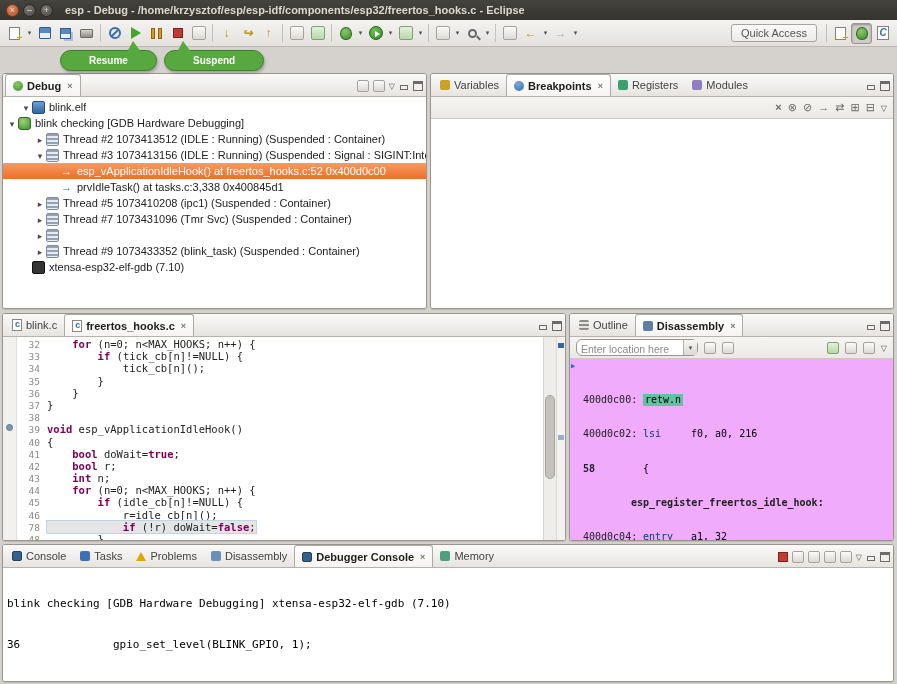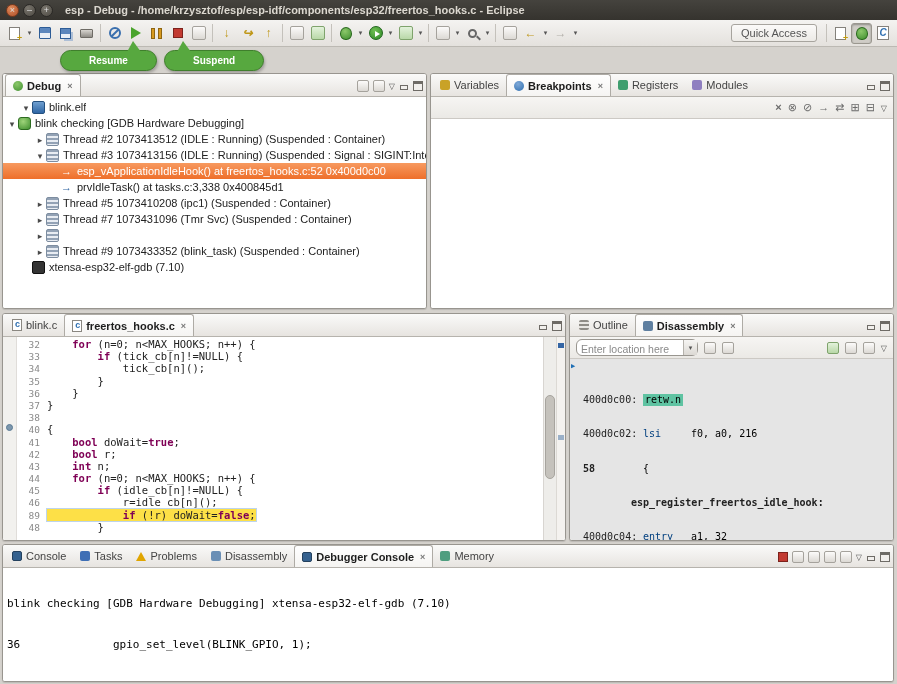--- a/index.html
+++ b/index.html
@@ -132,27 +132,27 @@
 .strip-markers{position:absolute;left:0;top:0;bottom:0;width:14px;background:#f2f1ee;border-right:1px solid #e0ddd9}
 .strip-vsb{position:absolute;right:9px;top:0;bottom:0;width:13px;background:#eeedea;border-left:1px solid #d8d5d1}
 .vthumb{position:absolute;left:1px;right:1px;top:58px;height:84px;background:#c5c2bc;border:1px solid #a7a49e;border-radius:6px}
 .strip-ovr{position:absolute;right:0;top:0;bottom:0;width:9px;background:#f4f2ef;border-left:1px solid #dcd9d4}
 .ovm{position:absolute;left:1px;width:6px;height:5px}
 .bpdot{position:absolute;left:3px;top:87px;width:7px;height:7px;border-radius:50%;background:#7d97ad;border:1px solid #5a7a94}
 .edlines{position:absolute;left:0;top:1px;right:22px;overflow:hidden}
 .cl{height:12.2px;white-space:pre;font-size:10.5px;line-height:12.2px}
 .ln{display:inline-block;width:28px;text-align:right;padding-right:7px;color:#8a8a8a;font-size:9.5px}
 .kw{color:#7f0055;font-weight:bold}
-.cursorline{background:#fde047;box-shadow:0 0 0 1px #bdd4ec}
+.cursorline{background:#e5e5e5;box-shadow:0 0 0 1px #bdd4ec}
 
 
 .combo{display:flex;align-items:flex-end;border:1px solid #999690;background:#fff;height:17px;width:122px;border-radius:6px;flex:none}
 .combo-text{flex:1;color:#8a8a8a;padding:0 4px;white-space:nowrap;overflow:hidden;font-size:10.5px}
 .combo-btn{width:14px;height:15px;background:linear-gradient(#f6f5f3,#dcd9d4);border-left:1px solid #b5b2ac;display:flex;align-items:center;justify-content:center}
-.da{flex:1;position:relative;font-family:"DejaVu Sans Mono",monospace;font-size:10px;line-height:11.4px;white-space:pre;overflow:hidden;padding:1px 0 0 13px;background:#e5e5e5}
+.da{flex:1;position:relative;font-family:"DejaVu Sans Mono",monospace;font-size:10px;line-height:11.4px;white-space:pre;overflow:hidden;padding:1px 0 0 13px;background:#f0abfc}
 .dr{height:11.4px}
 .da-a{display:inline-block;min-width:60px;color:#222}
 .da-m{display:inline-block;min-width:48px;color:#003f7f}
 .da-m.cur{background:#5fc3a2;color:#000;min-width:0;padding:0 2px}
 .da-o{color:#000}
 .da-n{display:inline-block;min-width:60px;font-weight:bold}
 .da-c{color:#000}
 .da-l{font-weight:bold;margin-left:48px}
 .pc-arrow{position:absolute;left:1px;top:2px;font-size:7px;color:#1f6fb5}
 .pc-arrow::before{content:"▶"}
@@ -411,28 +411,29 @@
         <span class="bpdot"></span>
       </div>
     <div class="edlines" style="padding-left:16px">
       <div class="cl"><span class="ln">32</span><span class="syntax">    <span class="kw">for</span> (n=0; n&lt;MAX_HOOKS; n++) {</span></div>
       <div class="cl"><span class="ln">33</span><span class="syntax">        <span class="kw">if</span> (tick_cb[n]!=NULL) {</span></div>
       <div class="cl"><span class="ln">34</span><span class="syntax">            tick_cb[n]();</span></div>
       <div class="cl"><span class="ln">35</span><span class="syntax">        }</span></div>
       <div class="cl"><span class="ln">36</span><span class="syntax">    }</span></div>
       <div class="cl"><span class="ln">37</span><span class="syntax">}</span></div>
       <div class="cl"><span class="ln">38</span><span class="syntax"></span></div>
+      <div class="cl"><span class="ln">39</span><span class="syntax"><span class="kw">void</span> esp_vApplicationIdleHook()</span></div>
       <div class="cl"><span class="ln">40</span><span class="syntax">{</span></div>
       <div class="cl"><span class="ln">41</span><span class="syntax">    <span class="kw">bool</span> doWait=<span class="kw">true</span>;</span></div>
       <div class="cl"><span class="ln">42</span><span class="syntax">    <span class="kw">bool</span> r;</span></div>
       <div class="cl"><span class="ln">43</span><span class="syntax">    <span class="kw">int</span> n;</span></div>
       <div class="cl"><span class="ln">44</span><span class="syntax">    <span class="kw">for</span> (n=0; n&lt;MAX_HOOKS; n++) {</span></div>
       <div class="cl"><span class="ln">45</span><span class="syntax">        <span class="kw">if</span> (idle_cb[n]!=NULL) {</span></div>
       <div class="cl"><span class="ln">46</span><span class="syntax">            r=idle_cb[n]();</span></div>
-      <div class="cl"><span class="ln">89</span><span class="syntax cursorline">            <span class="kw">if</span> (!r) doWait=<span class="kw">false</span>;</span></div>
+      <div class="cl"><span class="ln">78</span><span class="syntax cursorline">            <span class="kw">if</span> (!r) doWait=<span class="kw">false</span>;</span></div>
       <div class="cl"><span class="ln">48</span><span class="syntax">        }</span></div>
     </div>
     <div class="strip-vsb">
         <span class="vthumb"></span>
       </div>
     <div class="strip-ovr">
       <span class="ovm" style="top:6px;background:#3465a4"></span>
       <span class="ovm" style="top:98px;background:#9ab0c8"></span>
     </div>
   </div>

